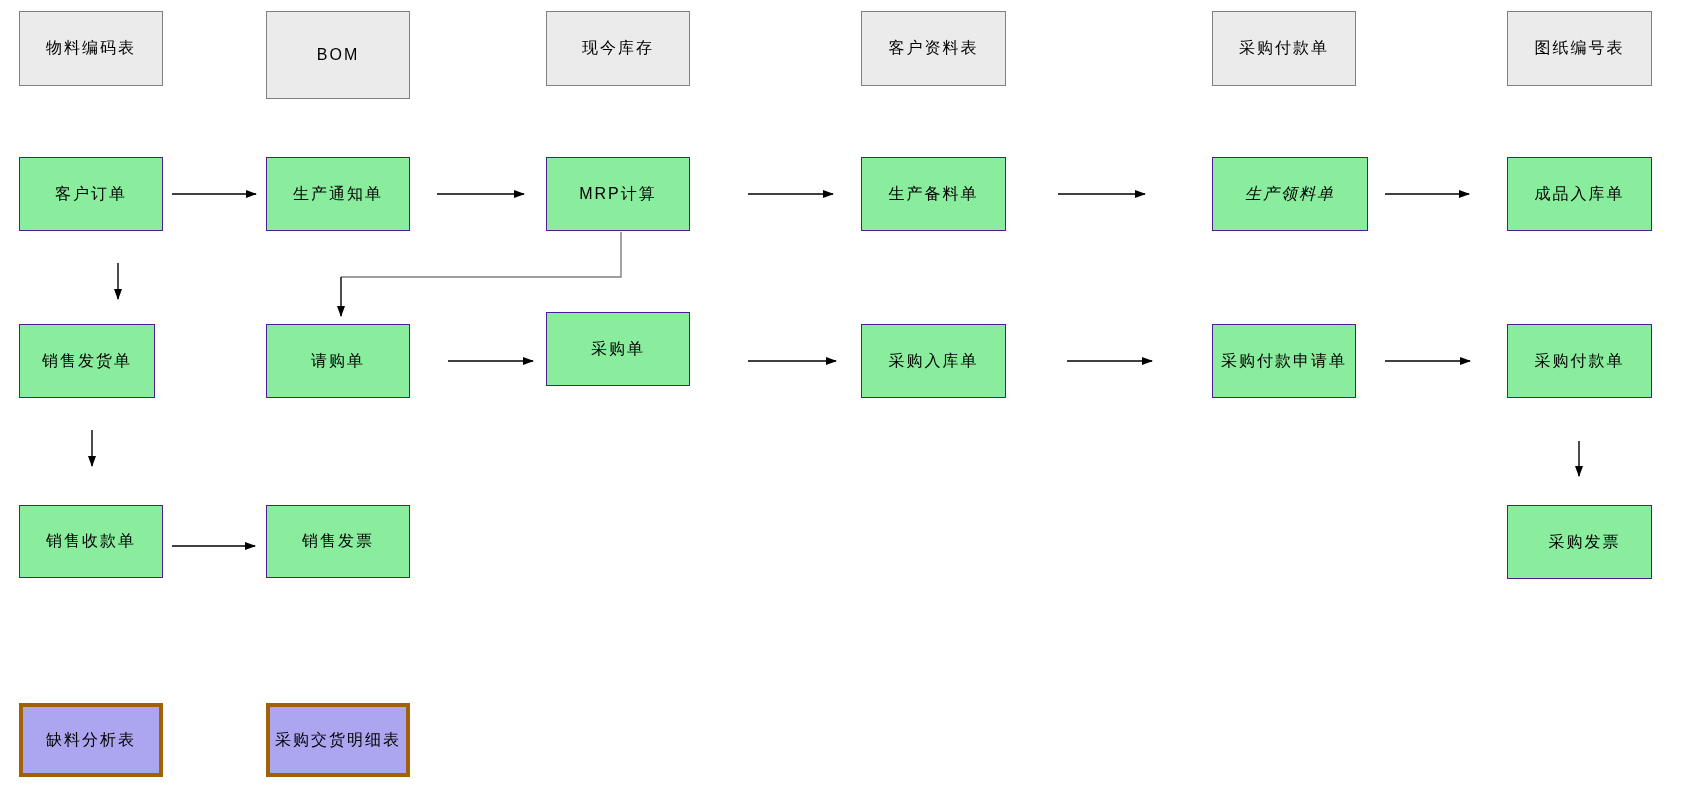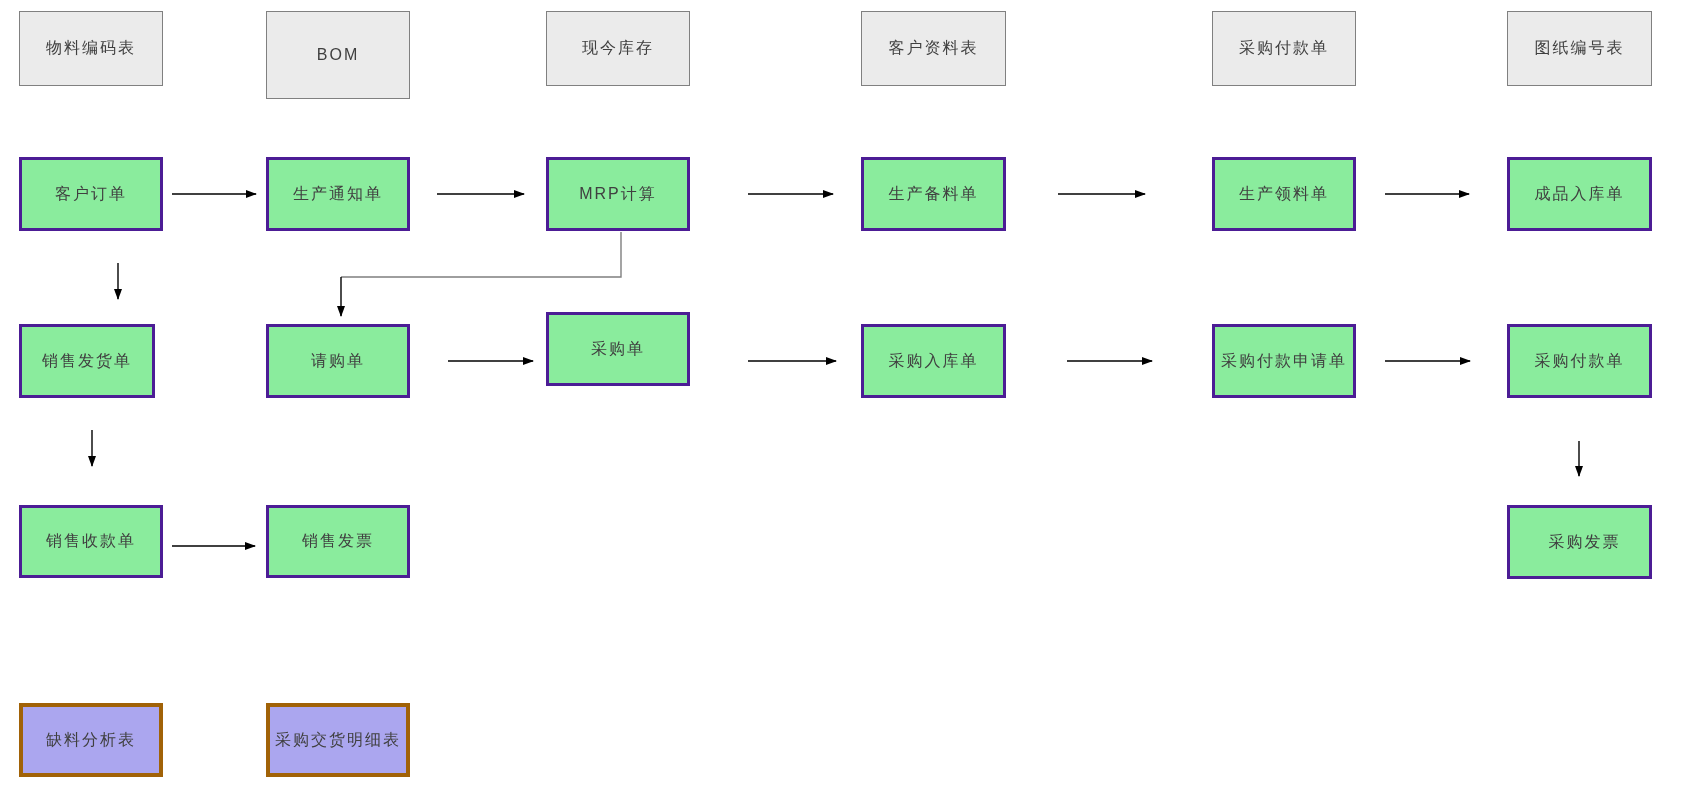--- a/index.html
+++ b/index.html
@@ -14,31 +14,31 @@
     background: #ffffff;
   }
   .node {
     position: absolute;
     box-sizing: border-box;
     display: flex;
     align-items: center;
     justify-content: center;
     font-size: 16px;
     letter-spacing: 2px;
-    color: #404040;
+    color: #000000;
     text-align: center;
     white-space: nowrap;
   }
   .node.master {
     background: #ebebeb;
     border: 1px solid #808080;
   }
   .node.document {
     background: #8aec9d;
-    border: 3px solid #4c1d95;
+    border: 1px solid #4c1d95;
   }
   .node.report {
     background: #aba6ef;
     border: 4px solid #a16207;
   }
   svg.arrow-layer {
     position: absolute;
     left: 0;
     top: 0;
     pointer-events: none;
@@ -93,21 +93,21 @@
     </div>
     <div class="node document" style="left: 266px; top: 157px; width: 144px; height: 74px;">
       <span>生产通知单</span>
     </div>
     <div class="node document" style="left: 546px; top: 157px; width: 144px; height: 74px;">
       <span>MRP计算</span>
     </div>
     <div class="node document" style="left: 861px; top: 157px; width: 145px; height: 74px;">
       <span>生产备料单</span>
     </div>
-    <div class="node document" style="left: 1212px; top: 157px; width: 144px; height: 74px;">
+    <div class="node document" style="left: 1212px; top: 157px; width: 156px; height: 74px; font-style: italic;">
       <span>生产领料单</span>
     </div>
     <div class="node document" style="left: 1507px; top: 157px; width: 145px; height: 74px;">
       <span>成品入库单</span>
     </div>
     <div class="node document" style="left: 19px; top: 324px; width: 136px; height: 74px;">
       <span>销售发货单</span>
     </div>
     <div class="node document" style="left: 266px; top: 324px; width: 144px; height: 74px;">
       <span>请购单</span>

